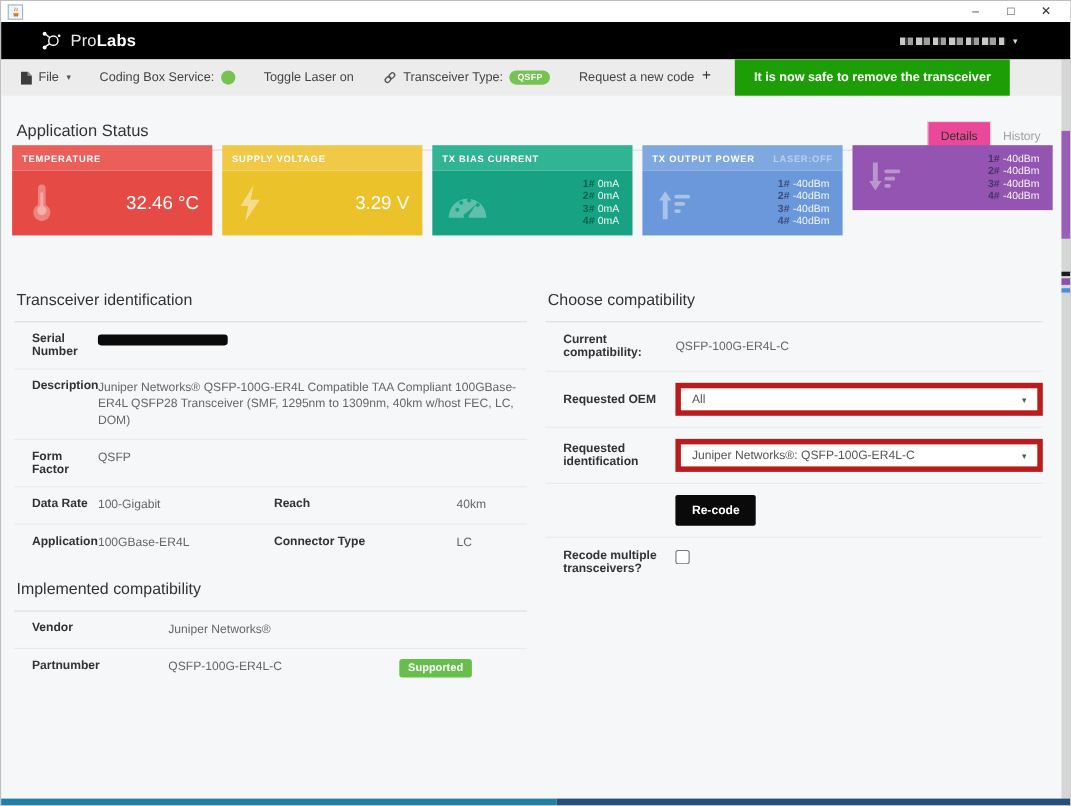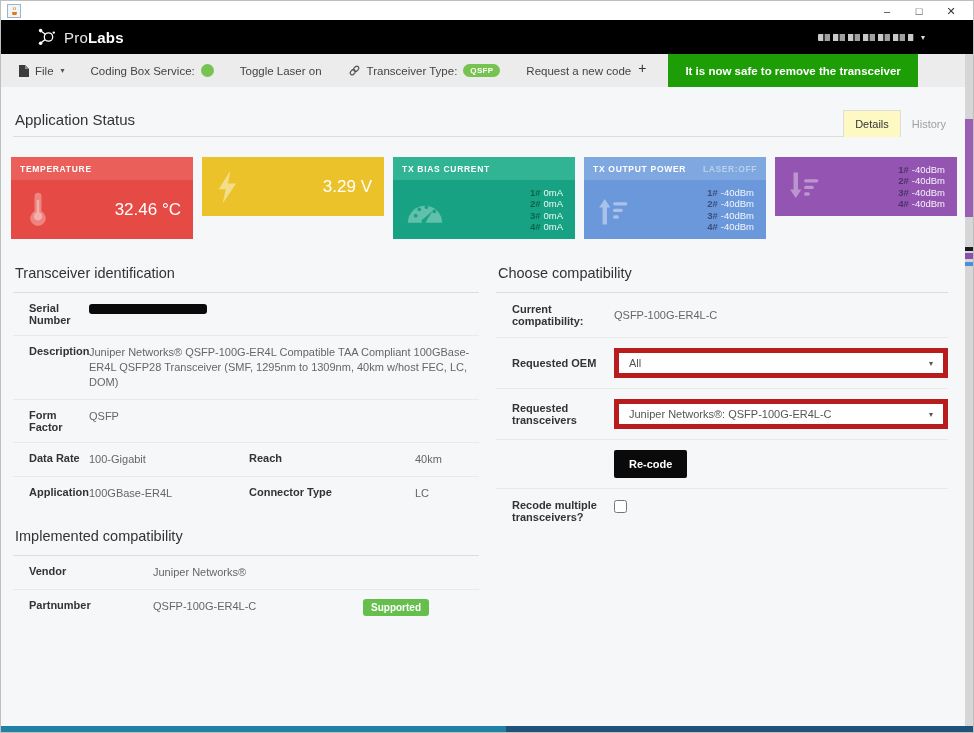--- a/index.html
+++ b/index.html
@@ -33,25 +33,25 @@
   .pill { background:#76c351; color:#fff; font-size:8px; font-weight:700; padding:2px 7px; border-radius:8px; letter-spacing:.3px; }
   .plus { font-size:14px; position:relative; top:-3px; margin-left:1px; color:#333; }
   .banner { margin-left:22px; background:#1e9e06; color:#fff; font-weight:700; font-size:11.5px; display:flex; align-items:center; padding:0 17px; }
 
   
   .status-head { position:absolute; top:96px; left:12px; right:16px; height:40px; }
   .status-title { position:absolute; left:2px; bottom:9px; font-size:15px; color:#333; }
   .head-line { position:absolute; left:0; bottom:0; right:78px; border-bottom:1px solid #ddd; }
   .tabs { position:absolute; right:0; bottom:0; display:flex; align-items:flex-end; font-size:11px; }
   .tab { padding:7px 11px; cursor:default; }
-  .tab.active { background:#fef9c3; border:1px solid #ddd; border-bottom:none; color:#333;margin-top:47px; }
+  .tab.active { background:#ec4899; border:1px solid #ddd; border-bottom:none; color:#333;margin-top:47px; }
   .tab.inactive { color:#a0a0a0; border:none; }
 
   
-  .cards { position:absolute; top:156px; left:10px; right:16px; display:flex; gap:9px; }
+  .cards { position:absolute; top:131px; left:10px; right:16px; display:flex; gap:9px; }
   .card { flex:1; height:82px; color:#fff; }
   .card-head { height:23px; display:flex; align-items:center; justify-content:space-between; padding:0 9px; font-size:8.5px; font-weight:700; letter-spacing:.7px; }
   .card-body { height:59px; display:flex; align-items:center; padding:0 12px; }
   .card-body svg { display:block; }
   .bigval { margin-left:auto; font-size:17px; color:#fff; }
   .chlist { margin-left:auto; text-align:left; font-size:9.5px; line-height:11.5px; }
   .ch-num { font-weight:700; color:rgba(10,25,45,.55); }
   .ch-val { color:rgba(255,255,255,.92); margin-left:3px; }
   .laser-note { font-weight:700; color:rgba(255,255,255,.45); letter-spacing:.6px; }
   .card.temp  .card-head { background:#eb5f5b; } .card.temp  .card-body { background:#e54a45; }
@@ -186,20 +186,23 @@
       <div class="card-body">
         <svg width="30" height="38" viewBox="0 0 24 30">
           <path d="M9.2 4a2.8 2.8 0 015.6 0v12a6.2 6.2 0 11-5.6 0z" fill="rgba(255,255,255,0.32)"></path>
           <path d="M11 7v9.8a3.4 3.4 0 102 0V7z" fill="rgba(255,255,255,0.35)"></path>
         </svg>
         <div class="bigval">32.46 °C</div>
       </div>
     </div>
 
     <div class="card volt">
+      <div class="card-head">
+          <span>SUPPLY VOLTAGE</span>
+        </div>
       <div class="card-body">
         <svg width="28" height="36" viewBox="0 0 24 30">
           <path d="M14 1L4 17h6l-2.5 12L19 12h-7z" fill="rgba(255,255,255,0.45)"></path>
         </svg>
         <div class="bigval">3.29 V</div>
       </div>
     </div>
 
     <div class="card bias">
       <div class="card-head">
@@ -326,21 +329,21 @@
 
     <div class="trow grid-ch rowpad">
       <div class="tlabel" style="align-self:center;">Requested OEM</div>
       <div class="ctl-select">
         <span>All</span>
         <span class="sel-caret">▾</span>
       </div>
     </div>
 
     <div class="trow grid-ch rowpad">
-      <div class="tlabel" style="align-self:center;">Requested transceivers</div>
+      <div class="tlabel" style="align-self:center;">Requested identification</div>
       <div class="ctl-select">
         <span>Juniper Networks®: QSFP-100G-ER4L-C</span>
         <span class="sel-caret">▾</span>
       </div>
     </div>
 
     <div class="trow grid-ch rowpad">
       <div></div>
       <button class="btn-recode">Re-code</button>
     </div>

